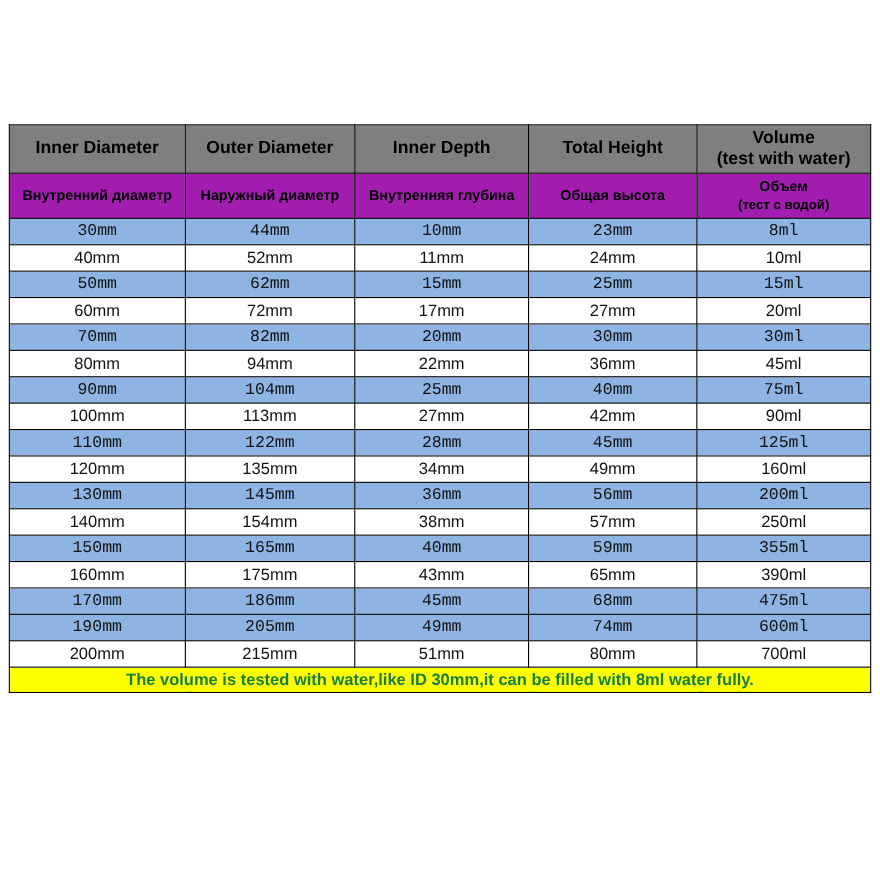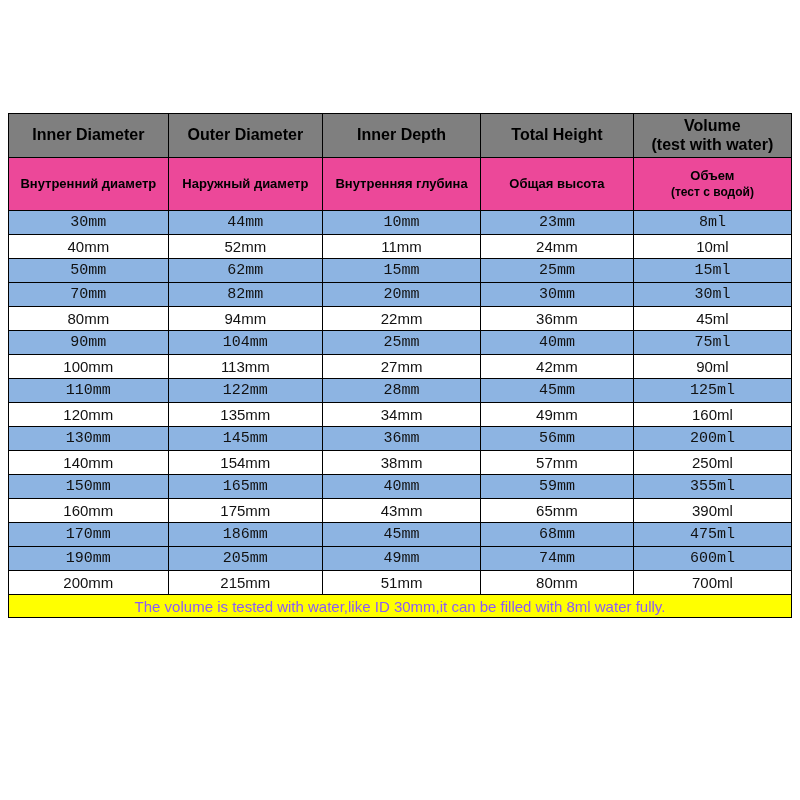--- a/index.html
+++ b/index.html
@@ -48,45 +48,45 @@
     color: #000000;
     font-weight: bold;
     font-size: 16px;
     height: 44px;
     line-height: 1.15;
   }
   tr.head-en th .sub-line {
     font-size: 16px;
   }
   tr.head-ru th {
-    background: #ec4899;
+    background: #a21caf;
     color: #000000;
     font-weight: bold;
     font-size: 13px;
-    height: 53px;
+    height: 41px;
     line-height: 1.25;
   }
   tr.head-ru th .sub-line {
     font-size: 12px;
   }
   tbody td {
     font-size: 15px;
     height: 24px;
     background: var(--row-white);
   }
   tbody tr.row-blue td {
     background: var(--row-blue);
     font-family: Liberation Mono, monospace;
   }
   tr.footer-row td {
     background: var(--footer-bg);
-    font-weight: normal;
+    font-weight: bold;
     font-size: 15px;
     height: 23px;
-    color: #8b5cf6;
+    color: #15803d;
   }
 </style>
 </head>
 <body>
 
 <div class="page">
   <table class="spec-table">
     <colgroup>
       <col style="width:20.4%">
       <col style="width:19.7%">
@@ -147,20 +147,27 @@
           <td>24mm</td>
           <td>10ml</td>
         </tr>
         <tr class="row-blue">
           <td>50mm</td>
           <td>62mm</td>
           <td>15mm</td>
           <td>25mm</td>
           <td>15ml</td>
         </tr>
+        <tr class="row-white">
+          <td>60mm</td>
+          <td>72mm</td>
+          <td>17mm</td>
+          <td>27mm</td>
+          <td>20ml</td>
+        </tr>
         <tr class="row-blue">
           <td>70mm</td>
           <td>82mm</td>
           <td>20mm</td>
           <td>30mm</td>
           <td>30ml</td>
         </tr>
         <tr class="row-white">
           <td>80mm</td>
           <td>94mm</td>

